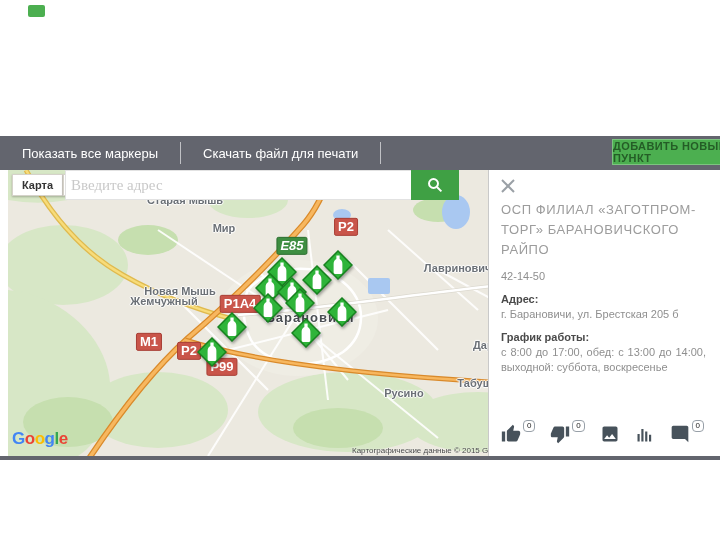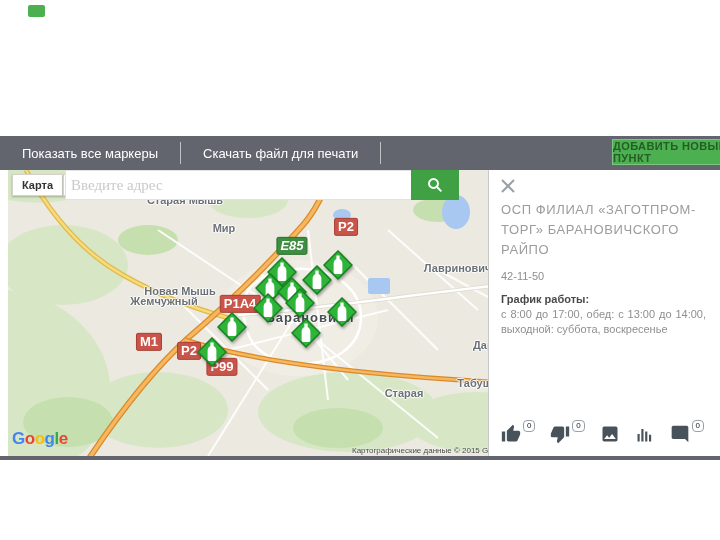--- a/index.html
+++ b/index.html
@@ -125,21 +125,21 @@
       </g>
     </svg>
 
     <div>
         <div class="map-label" style="left: 177px; top: 30px;">Старая Мышь</div>
         <div class="map-label" style="left: 216px; top: 58px;">Мир</div>
         <div class="map-label" style="left: 172px; top: 121px;">Новая Мышь</div>
         <div class="map-label" style="left: 156px; top: 131px;">Жемчужный</div>
         <div class="map-label city" style="font-size: 13px; left: 302px; top: 147px;">Барановичи</div>
         <div class="map-label" style="left: 453px; top: 98px;">Лавриновичи</div>
-        <div class="map-label" style="left: 396px; top: 223px;">Старая</div>
+        <div class="map-label" style="left: 396px; top: 223px;">Русино</div>
         <div class="map-label" style="left: 470px; top: 213px;">Табуши</div>
         <div class="map-label" style="left: 485px; top: 175px;">Дарево</div>
       </div>
     <div>
         <span class="road-badge green" style="left: 284px; top: 76px; font-style: italic;">Е85</span>
         <span class="road-badge red" style="left: 338px; top: 57px;">Р2</span>
         <span class="road-badge red" style="left: 232px; top: 134px;">Р1А4</span>
         <span class="road-badge red" style="left: 141px; top: 172px;">М1</span>
         <span class="road-badge red" style="left: 181px; top: 181px;">Р2</span>
         <span class="road-badge red" style="left: 214px; top: 197px;">Р99</span>
@@ -211,21 +211,25 @@
   </div>
 
   <div class="panel">
     <svg class="close-btn" viewBox="0 0 16 16">
       <line x1="2" y1="2" x2="14" y2="14" stroke="#9AA0A6" stroke-width="2"></line>
       <line x1="14" y1="2" x2="2" y2="14" stroke="#9AA0A6" stroke-width="2"></line>
     </svg>
     <div class="panel-title">ОСП ФИЛИАЛ «ЗАГОТПРОМ-ТОРГ» БАРАНОВИЧСКОГО РАЙПО</div>
     <div id="sections">
         <div class="section">
-          <div class="sec-body">42-11-50</div>
+          <div class="sec-body">42-14-50</div>
+        </div>
+        <div class="section">
+          <div class="sec-header">Адрес:</div>
+          <div class="sec-body">г. Барановичи, ул. Брестская 205 б</div>
         </div>
         <div class="section">
           <div class="sec-header">График работы:</div>
           <div class="sec-body">с 8:00 до 17:00, обед: с 13:00 до 14:00, выходной: суббота, воскресенье</div>
         </div>
       </div>
     <div class="actions" id="actions">
         <div class="action">
           <span class="icon"><svg width="20" height="20" viewBox="0 0 24 24" fill="#47525B">
               <path d="M1 21h4V9H1v12zm22-11c0-1.1-.9-2-2-2h-6.3l1-4.6v-.3c0-.4-.2-.8-.4-1L14.2 1 7.6 7.6C7.2 8 7 8.5 7 9v10c0 1.1.9 2 2 2h9c.8 0 1.5-.5 1.8-1.2l3-7c.1-.2.2-.5.2-.8v-2z"></path>

